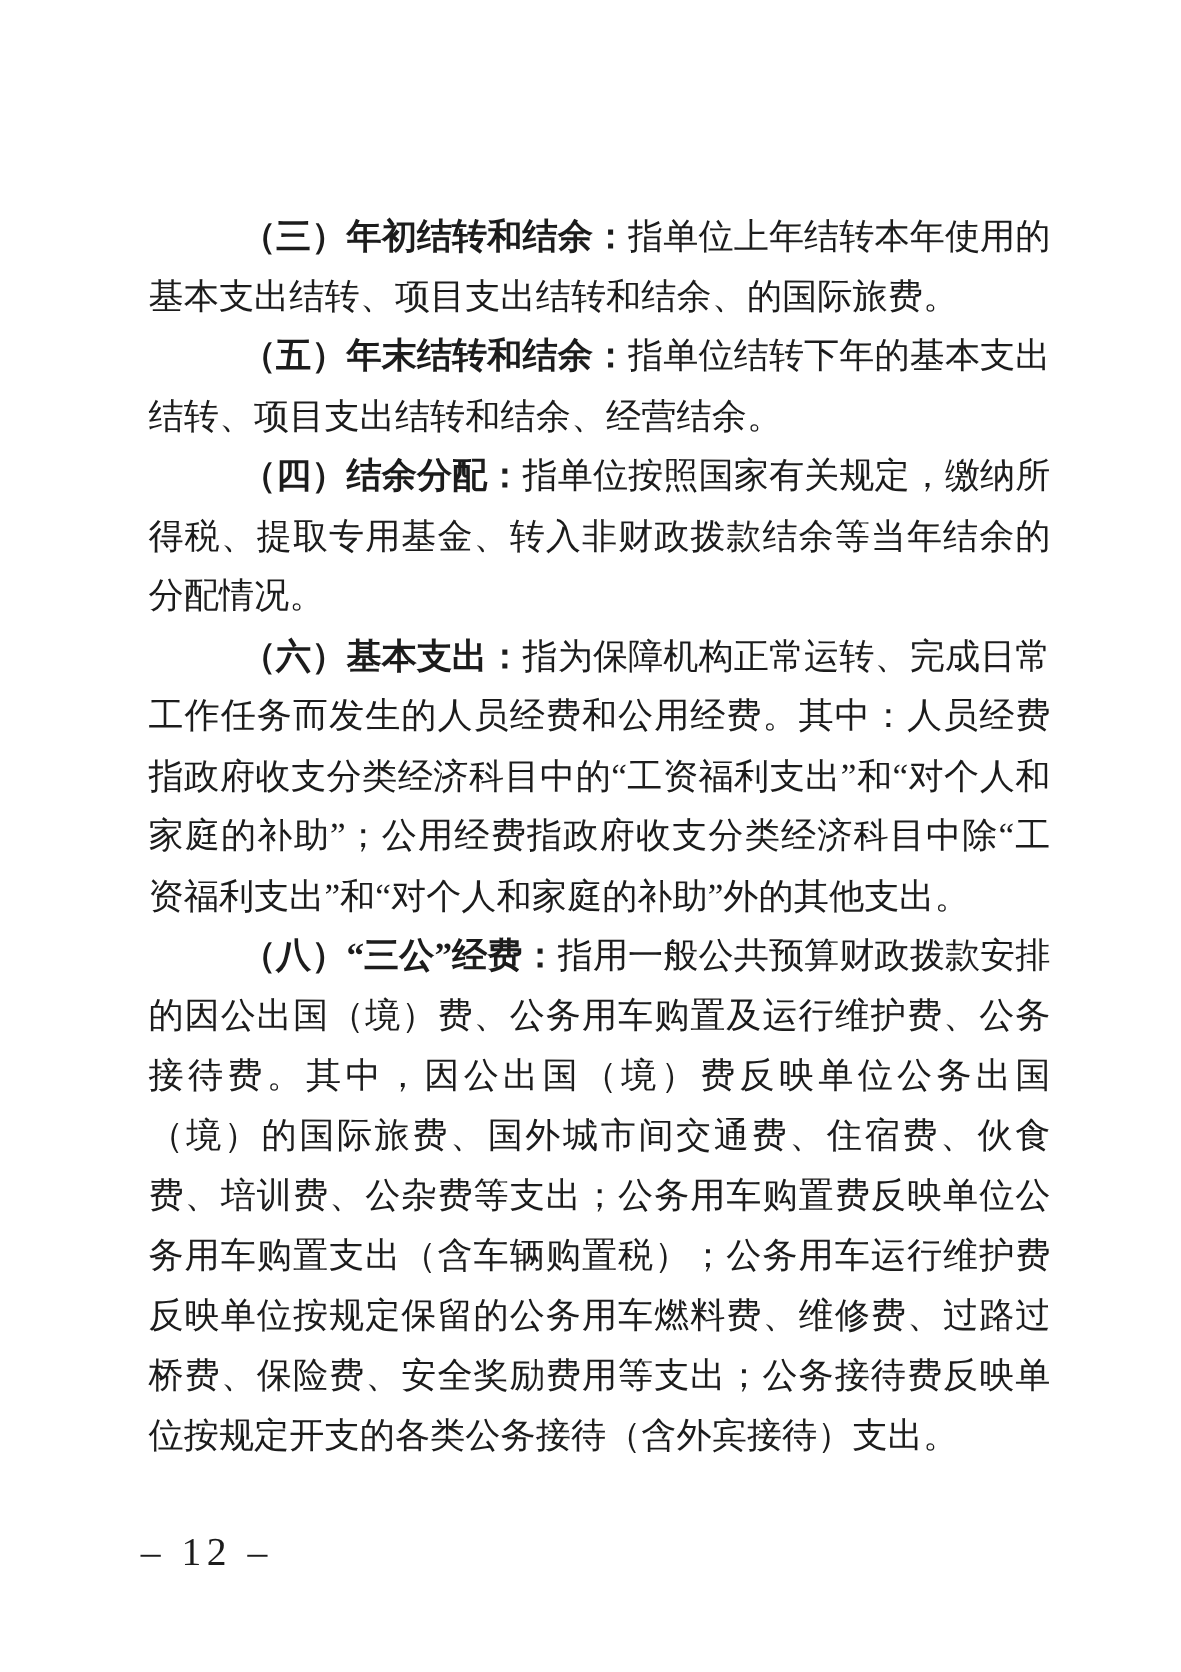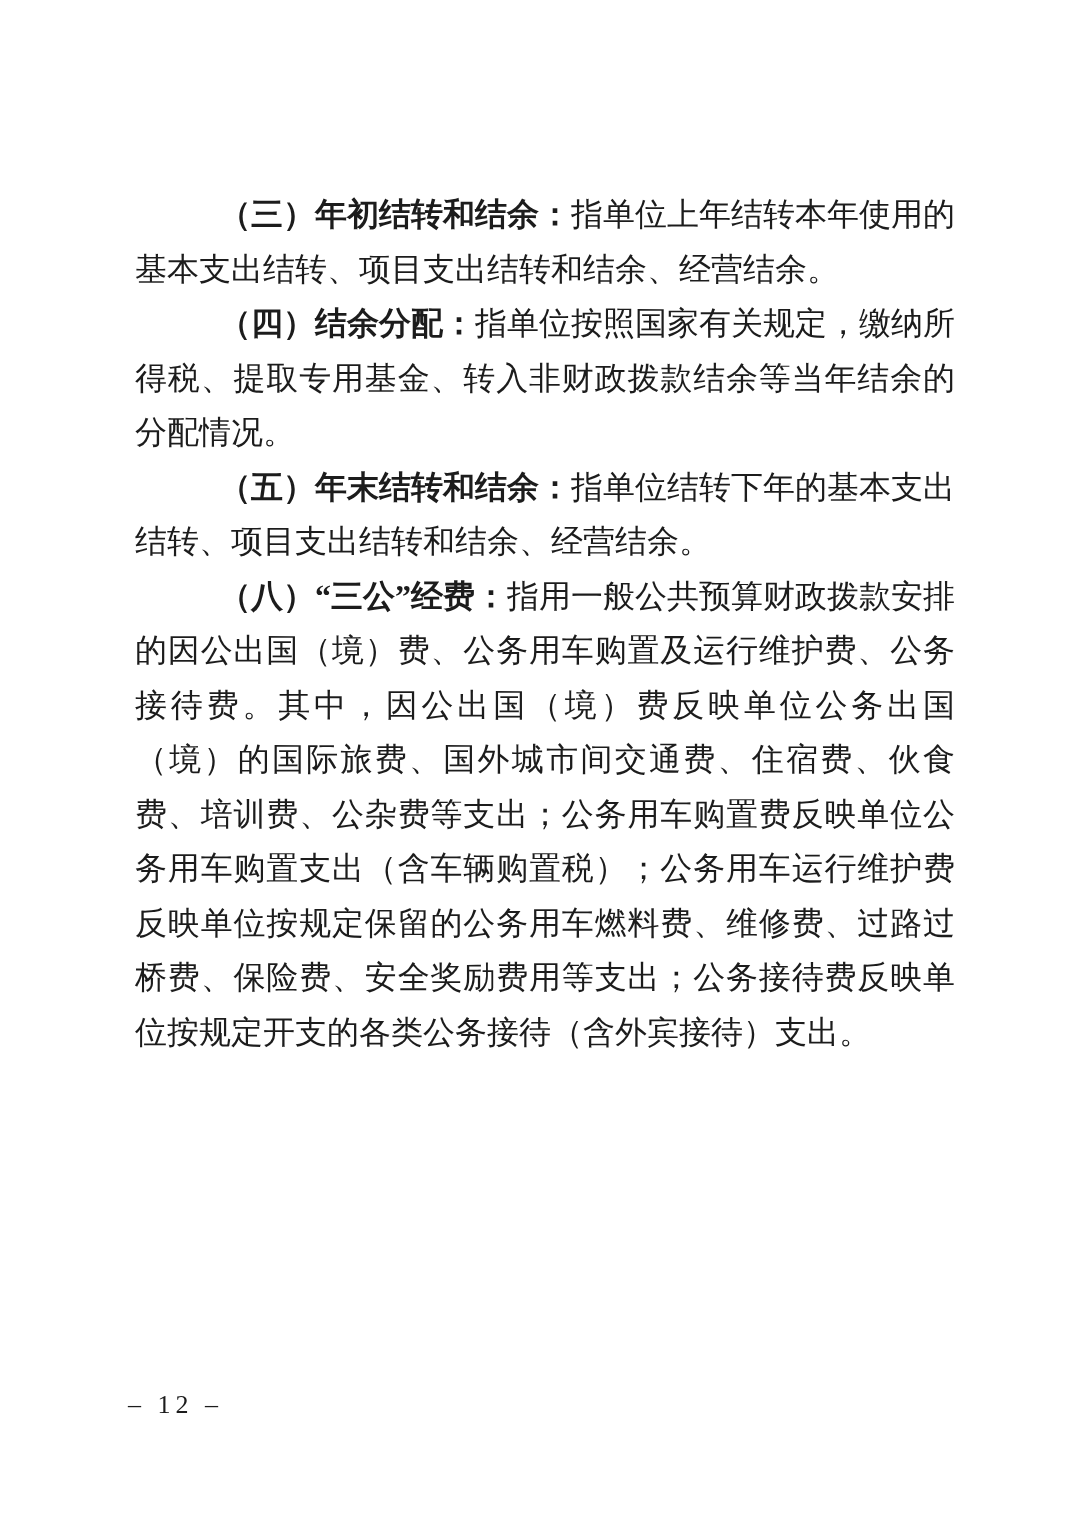--- a/index.html
+++ b/index.html
@@ -32,29 +32,30 @@
     text-indent: 2em;
   }
   .para-head {
     font-weight: bold;
     margin-left: 20px;
   }
   .footer {
     position: absolute;
     left: 128px;
     top: 1390px;
-    font-size: 26px;
+    font-size: 36px;
     letter-spacing: 5px;
     color: #1c1c1c;
   }
 </style>
 </head>
 <body>
 
 <div class="page">
   <div class="content">
-    <p class="para"><span class="para-head">（三）年初结转和结余：</span><span class="para-body">指单位上年结转本年使用的基本支出结转、项目支出结转和结余、经营结余。</span></p>
+    <p class="para"><span class="para-head">（三）年初结转和结余：</span><span class="para-body">指单位上年结转本年使用的基本支出结转、项目支出结转和结余、的国际旅费。</span></p>
+    <p class="para"><span class="para-head">（五）年末结转和结余：</span><span class="para-body">指单位结转下年的基本支出结转、项目支出结转和结余、经营结余。</span></p>
     <p class="para"><span class="para-head">（四）结余分配：</span><span class="para-body">指单位按照国家有关规定，缴纳所得税、提取专用基金、转入非财政拨款结余等当年结余的分配情况。</span></p>
-    <p class="para"><span class="para-head">（五）年末结转和结余：</span><span class="para-body">指单位结转下年的基本支出结转、项目支出结转和结余、经营结余。</span></p>
+    <p class="para"><span class="para-head">（六）基本支出：</span><span class="para-body">指为保障机构正常运转、完成日常工作任务而发生的人员经费和公用经费。其中：人员经费指政府收支分类经济科目中的“工资福利支出”和“对个人和家庭的补助”；公用经费指政府收支分类经济科目中除“工资福利支出”和“对个人和家庭的补助”外的其他支出。</span></p>
     <p class="para"><span class="para-head">（八）“三公”经费：</span><span class="para-body">指用一般公共预算财政拨款安排的因公出国（境）费、公务用车购置及运行维护费、公务接待费。其中，因公出国（境）费反映单位公务出国（境）的国际旅费、国外城市间交通费、住宿费、伙食费、培训费、公杂费等支出；公务用车购置费反映单位公务用车购置支出（含车辆购置税）；公务用车运行维护费反映单位按规定保留的公务用车燃料费、维修费、过路过桥费、保险费、安全奖励费用等支出；公务接待费反映单位按规定开支的各类公务接待（含外宾接待）支出。</span></p>
   </div>
   <div class="footer">– 12 –</div>
 </div>
 
 </body></html>

